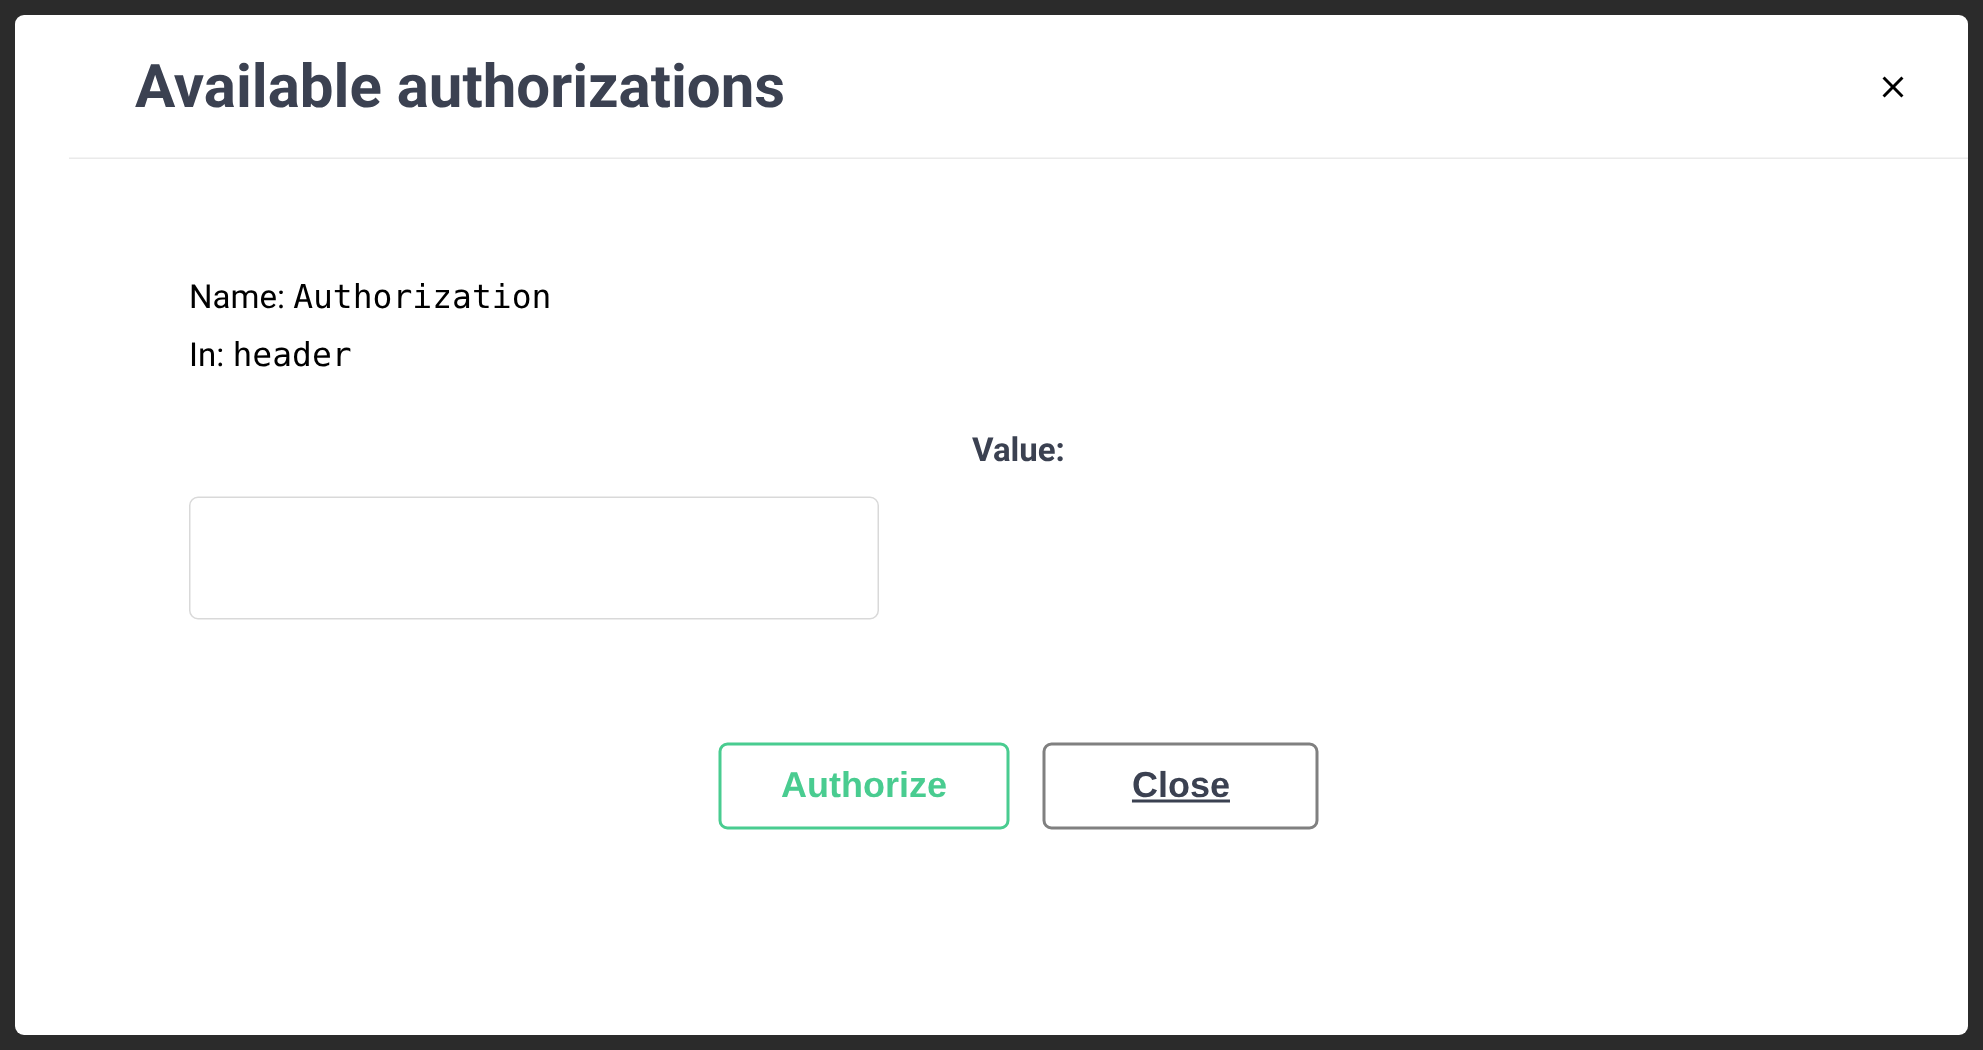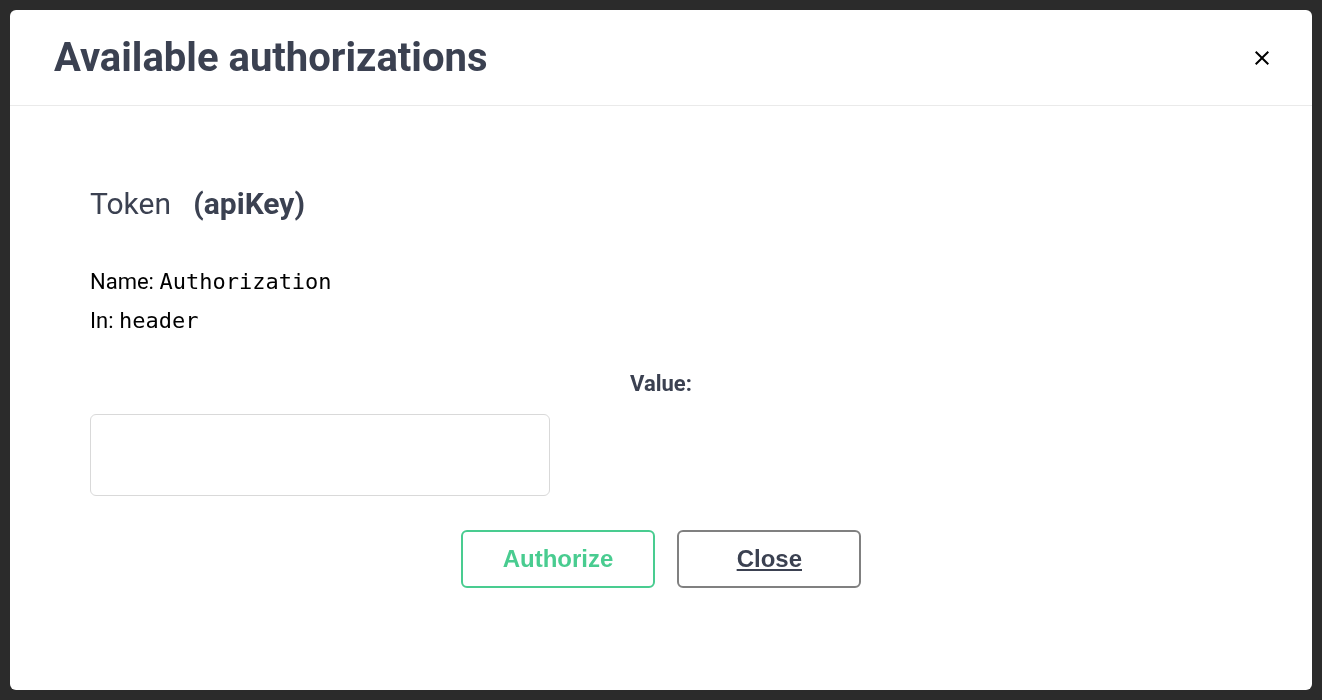--- a/index.html
+++ b/index.html
@@ -11,20 +11,21 @@
       overflow: hidden;
       padding: 10px;
     }
     .modal {
       background: #fff;
       border-radius: 6px;
       width: 100%;
       height: 100%;
       display: flex;
       flex-direction: column;
+      padding-left: 36px;
     }
     .modal-header {
       display: flex;
       align-items: center;
       justify-content: space-between;
       padding: 24px 34px 24px 44px;
       border-bottom: 1px solid #eaeaea;
     }
     .modal-title {
       font-size: 40px;
@@ -92,20 +93,21 @@
     }
     .btn {
       height: 58px;
       padding: 0 40px;
       border-radius: 6px;
       font-size: 24px;
       font-weight: 700;
       cursor: pointer;
       background: #fff;
       min-width: 184px;
+      margin-top: 48px;
     }
     .btn-authorize {
       border: 2px solid #49cc90;
       color: #49cc90;
     }
     .btn-close {
       border: 2px solid #808080;
       color: #3b4151;
       text-decoration: underline;
     }
@@ -117,25 +119,20 @@
   <div class="modal-header">
     <h2 class="modal-title">Available authorizations</h2>
     <button class="close-btn">
       <svg viewBox="0 0 24 24">
           <path d="M19 6.41 17.59 5 12 10.59 6.41 5 5 6.41 10.59 12 5 17.59 6.41 19 12 13.41 17.59 19 19 17.59 13.41 12z"></path>
         </svg>
     </button>
   </div>
 
   <div class="modal-body">
-    <div class="auth-name">
-      <span>Token</span>
-      <span>&nbsp;</span>
-      <span class="type">(apiKey)</span>
-    </div>
 
     <div class="prop-row">
       <span>Name:</span>
       <span> </span>
       <span class="value">Authorization</span>
     </div>
 
     <div class="prop-row">
       <span>In:</span>
       <span> </span>

